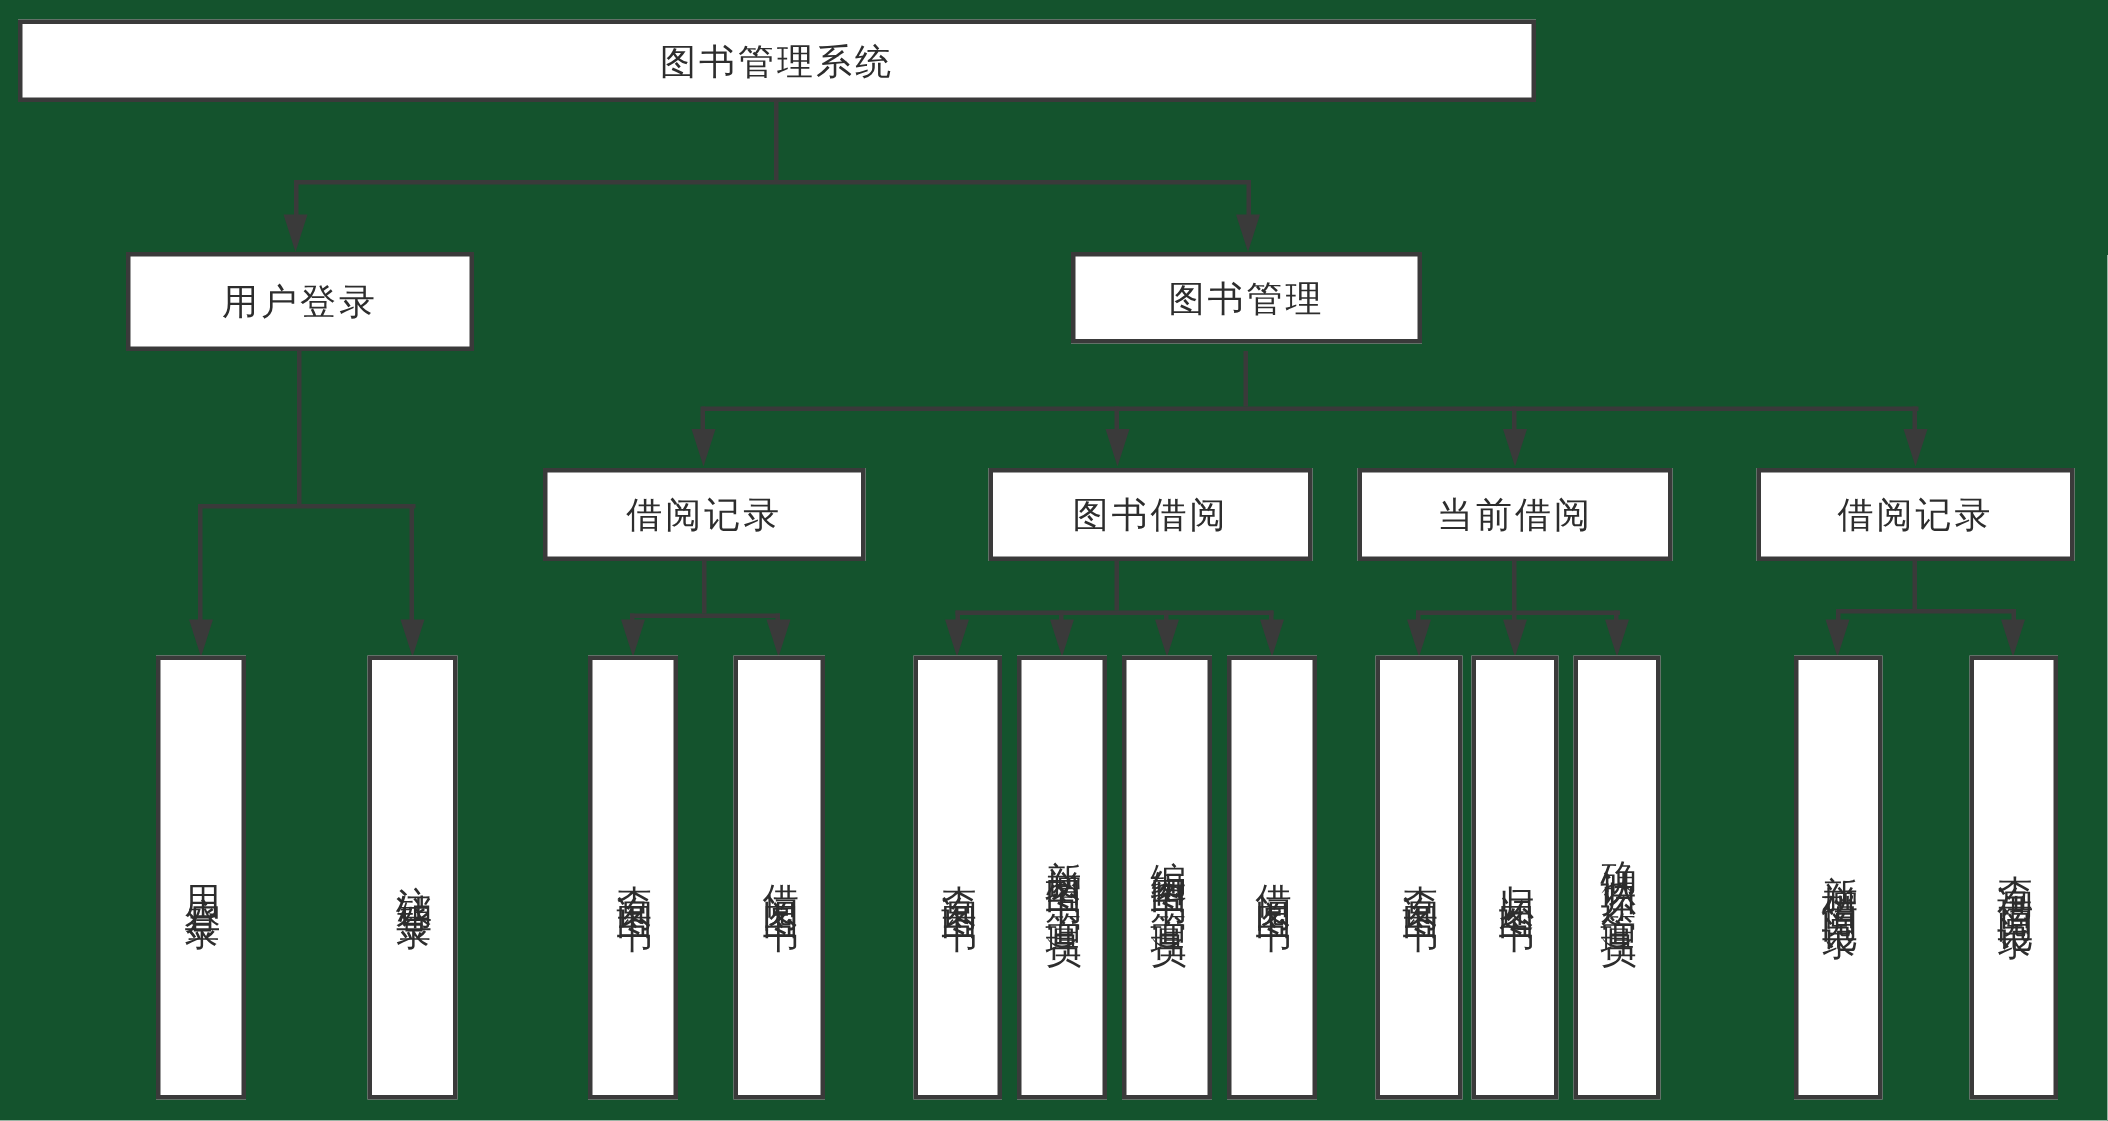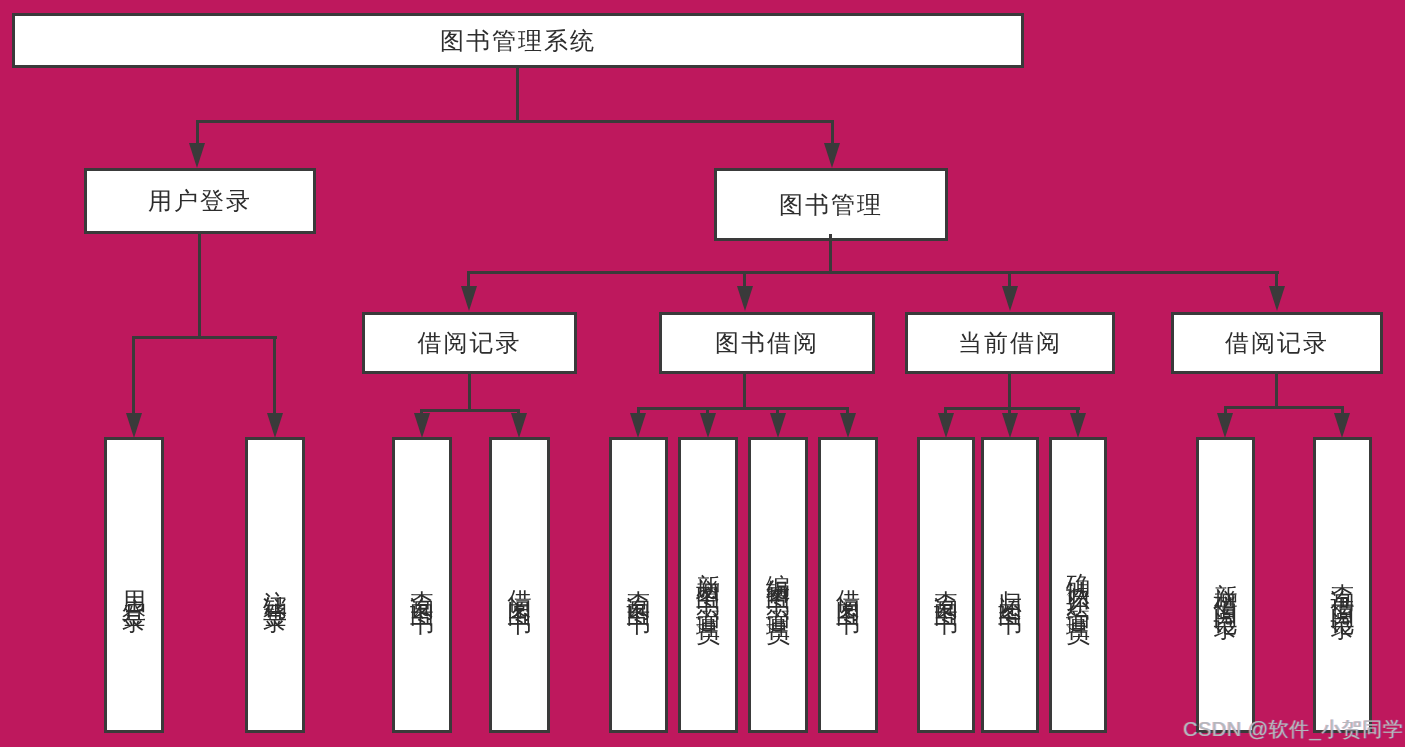--- a/index.html
+++ b/index.html
@@ -1,20 +1,20 @@
 <!DOCTYPE html>
 <html><head>
 <meta charset="utf-8">
 <style>
   html, body { margin: 0; padding: 0; background: #ffffff; }
   .canvas {
     position: relative;
     width: 1405px;
     height: 747px;
-    background: #be185d;
+    background: #14532d;
     font-family: "Liberation Sans", sans-serif;
     color: #2d2d2d;
     overflow: hidden;
   }
   .box {
     position: absolute;
     box-sizing: border-box;
     border: 3px solid #3a3a3a;
     background: #ffffff;
     display: flex;
@@ -59,21 +59,21 @@
     font-size: 20px;
     letter-spacing: 0.5px;
     color: #b4b8bc;
     text-shadow: -1px 0 0 rgba(228,120,120,0.45), 1px 0 0 rgba(120,150,228,0.45);
     white-space: nowrap;
     z-index: 5;
   }
   
   #root-box { left: 12px; top: 13px; width: 1012px; height: 55px; }
   #b0 { left: 84px;  top: 168px; width: 232px; height: 66px; }
-  #b1 { left: 714px; top: 168px; width: 234px; height: 73px; }
+  #b1 { left: 714px; top: 168px; width: 234px; height: 61px; }
   #g0 { left: 362px;  top: 312px; width: 215px; height: 62px; }
   #g1 { left: 659px;  top: 312px; width: 216px; height: 62px; }
   #g2 { left: 905px;  top: 312px; width: 210px; height: 62px; }
   #g3 { left: 1171px; top: 312px; width: 212px; height: 62px; }
   #l00 { left: 104px;  width: 60px; }
   #l01 { left: 245px;  width: 60px; }
   #l10 { left: 392px;  width: 60px; }
   #l11 { left: 489px;  width: 61px; }
   #l20 { left: 609px;  width: 59px; }
   #l21 { left: 678px;  width: 60px; }
@@ -206,15 +206,14 @@
   <div class="leaf" id="l32">
     <span class="vtext">确认归还（管理员）</span>
   </div>
   <div class="leaf" id="l40">
     <span class="vtext">新增借阅记录</span>
   </div>
   <div class="leaf" id="l41">
     <span class="vtext">查询借阅记录</span>
   </div>
 
-  <div class="watermark">CSDN @软件_小贺同学</div>
 
 </div>
 
 </body></html>

